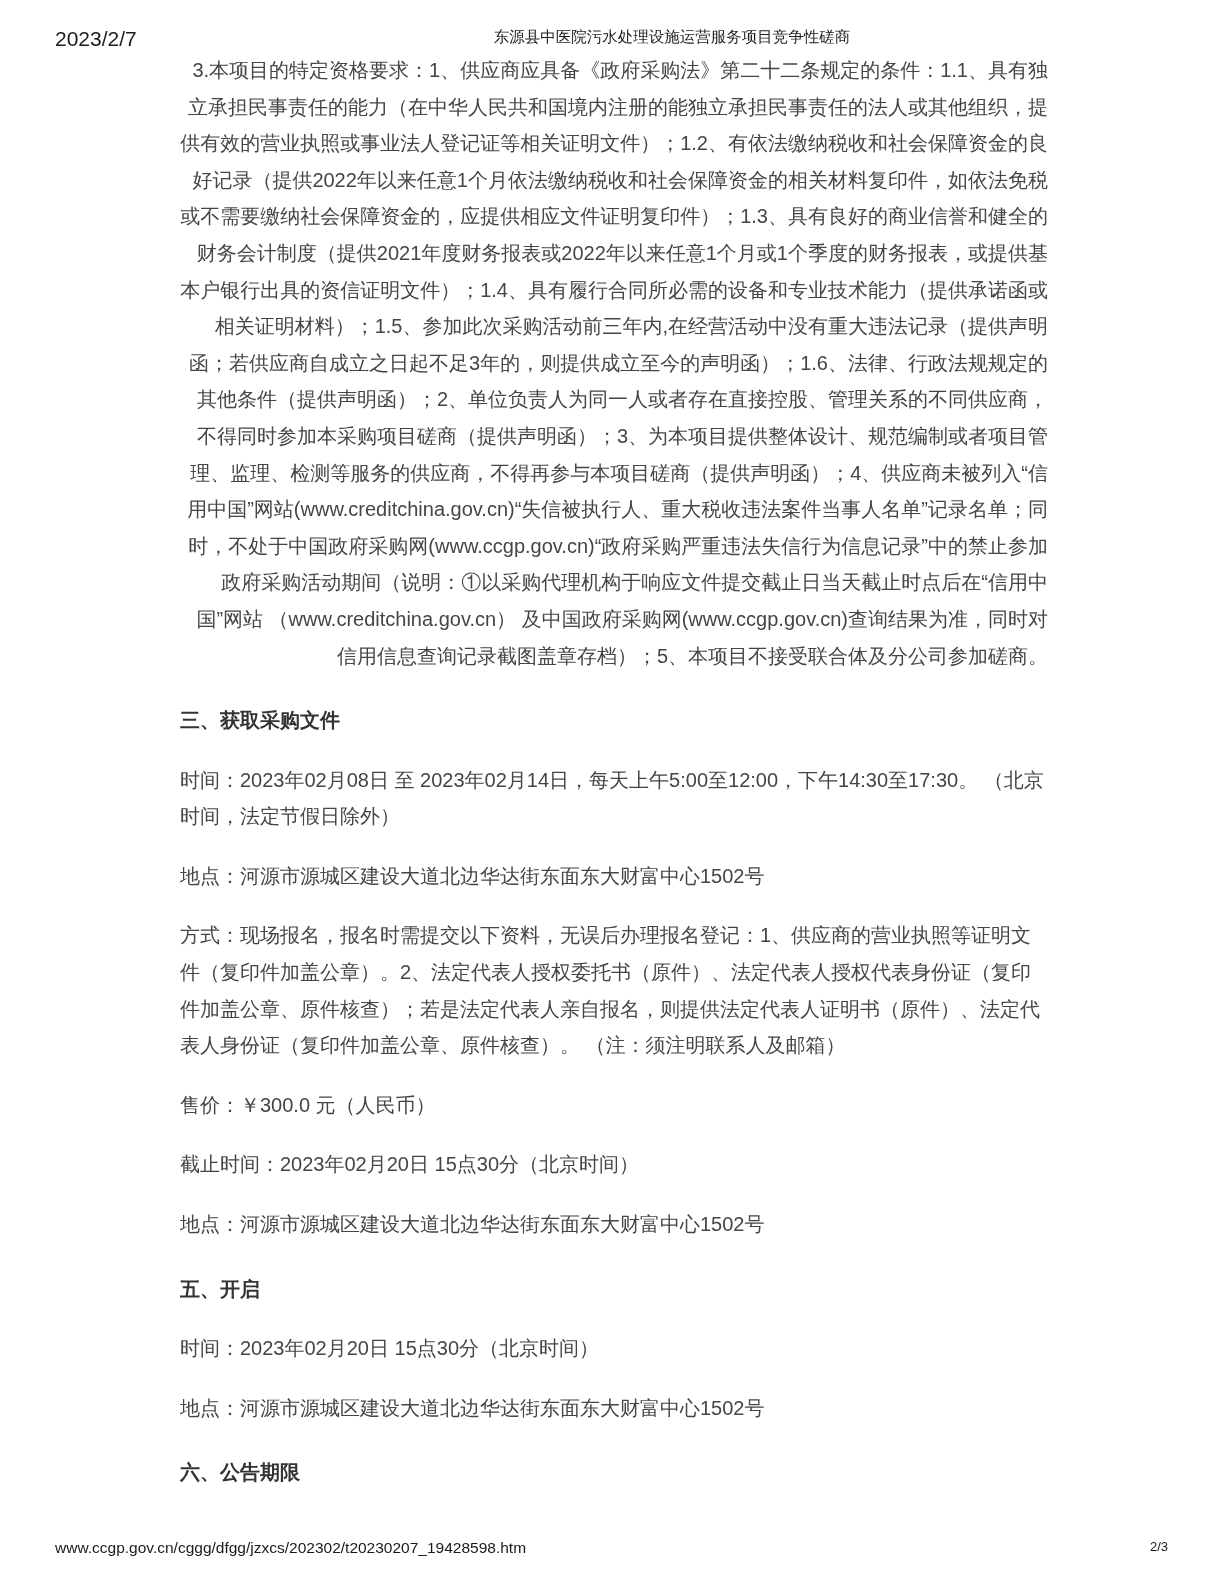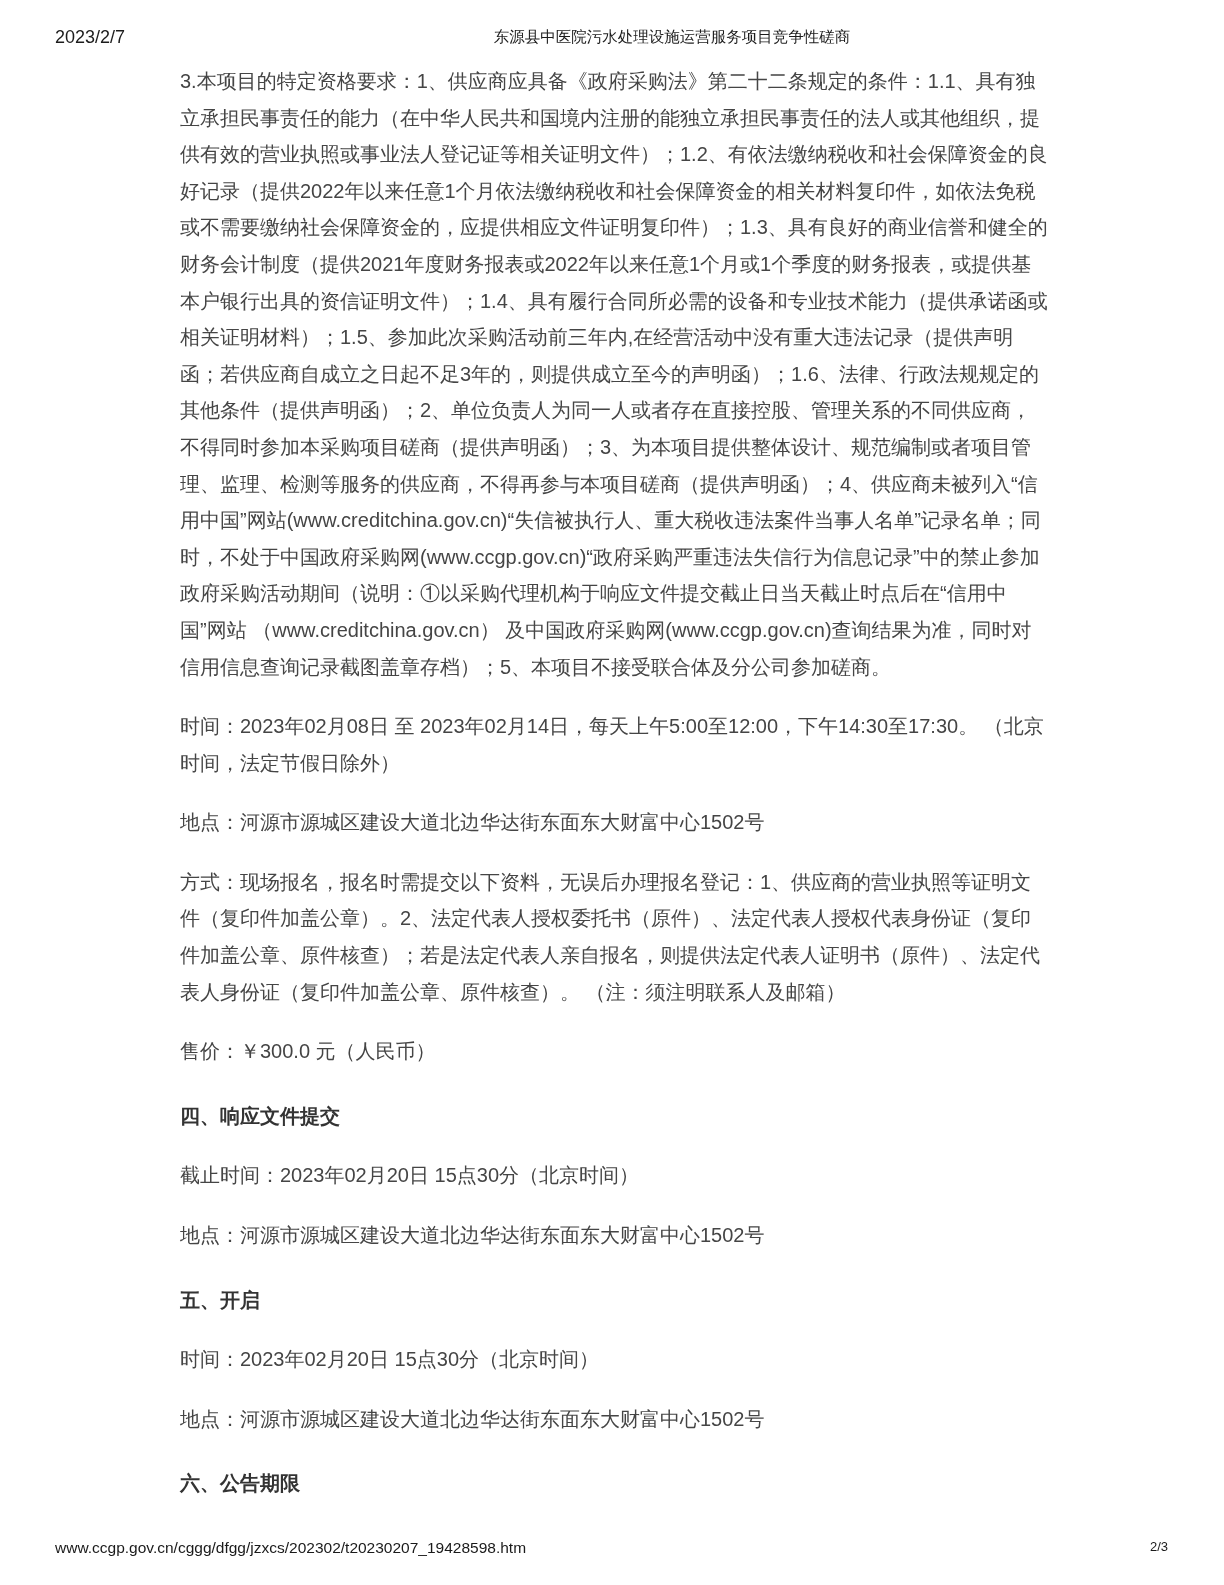--- a/index.html
+++ b/index.html
@@ -9,21 +9,21 @@
     height: 1585px;
     background: #ffffff;
     position: relative;
     font-family: "Liberation Sans", sans-serif;
     overflow: hidden;
   }
   .print-header-date {
     position: absolute;
     left: 55px;
     top: 27px;
-    font-size: 18px;
+    font-size: 21px;
     color: #1c1c1c;
     white-space: nowrap;
   }
   .print-header-title {
     position: absolute;
     top: 27px;
     left: 672px;
     transform: translateX(-50%);
     font-size: 15.5px;
     color: #1c1c1c;
@@ -37,21 +37,22 @@
     width: 868px;
     font-size: 20px;
     line-height: 36.6px;
     color: #454545;
     word-break: normal;
   }
   .doc-content p {
     margin: 23px 0;
   }
   .doc-content p:first-child {
-    margin-top: 11px;
+    margin-top: 0;
+    text-align: right;
   }
   .doc-content h3 {
     margin: 28px 0 21px 0;
     font-size: 20px;
     line-height: 36.6px;
     font-weight: 700;
     color: #333333;
   }
   .print-footer-url {
     position: absolute;
@@ -73,25 +74,25 @@
 </style>
 </head>
 <body>
 
 <div class="print-header-date">2023/2/7</div>
 
 <div class="print-header-title">东源县中医院污水处理设施运营服务项目竞争性磋商</div>
 
 <div class="doc-content" id="doc-content">
     <p>3.本项目的特定资格要求：1、供应商应具备《政府采购法》第二十二条规定的条件：1.1、具有独立承担民事责任的能力（在中华人民共和国境内注册的能独立承担民事责任的法人或其他组织，提供有效的营业执照或事业法人登记证等相关证明文件）；1.2、有依法缴纳税收和社会保障资金的良好记录（提供2022年以来任意1个月依法缴纳税收和社会保障资金的相关材料复印件，如依法免税或不需要缴纳社会保障资金的，应提供相应文件证明复印件）；1.3、具有良好的商业信誉和健全的财务会计制度（提供2021年度财务报表或2022年以来任意1个月或1个季度的财务报表，或提供基本户银行出具的资信证明文件）；1.4、具有履行合同所必需的设备和专业技术能力（提供承诺函或相关证明材料）；1.5、参加此次采购活动前三年内,在经营活动中没有重大违法记录（提供声明函；若供应商自成立之日起不足3年的，则提供成立至今的声明函）；1.6、法律、行政法规规定的其他条件（提供声明函）；2、单位负责人为同一人或者存在直接控股、管理关系的不同供应商，不得同时参加本采购项目磋商（提供声明函）；3、为本项目提供整体设计、规范编制或者项目管理、监理、检测等服务的供应商，不得再参与本项目磋商（提供声明函）；4、供应商未被列入“信用中国”网站(www.creditchina.gov.cn)“失信被执行人、重大税收违法案件当事人名单”记录名单；同时，不处于中国政府采购网(www.ccgp.gov.cn)“政府采购严重违法失信行为信息记录”中的禁止参加政府采购活动期间（说明：①以采购代理机构于响应文件提交截止日当天截止时点后在“信用中国”网站 （www.creditchina.gov.cn） 及中国政府采购网(www.ccgp.gov.cn)查询结果为准，同时对信用信息查询记录截图盖章存档）；5、本项目不接受联合体及分公司参加磋商。</p>
+    <h3>三、获取采购文件</h3>
     <p>时间：2023年02月08日  至 2023年02月14日，每天上午5:00至12:00，下午14:30至17:30。 （北京时间，法定节假日除外）</p>
     <p>地点：河源市源城区建设大道北边华达街东面东大财富中心1502号</p>
     <p>方式：现场报名，报名时需提交以下资料，无误后办理报名登记：1、供应商的营业执照等证明文件（复印件加盖公章）。2、法定代表人授权委托书（原件）、法定代表人授权代表身份证（复印件加盖公章、原件核查）；若是法定代表人亲自报名，则提供法定代表人证明书（原件）、法定代表人身份证（复印件加盖公章、原件核查）。 （注：须注明联系人及邮箱）</p>
     <p>售价：￥300.0 元（人民币）</p>
-    <h3>四、响应文件提交</h3>
     <p>截止时间：2023年02月20日 15点30分（北京时间）</p>
     <p>地点：河源市源城区建设大道北边华达街东面东大财富中心1502号</p>
     <h3>五、开启</h3>
     <p>时间：2023年02月20日 15点30分（北京时间）</p>
     <p>地点：河源市源城区建设大道北边华达街东面东大财富中心1502号</p>
     <h3>六、公告期限</h3>
   </div>
 
 <div class="print-footer-url">www.ccgp.gov.cn/cggg/dfgg/jzxcs/202302/t20230207_19428598.htm</div>
 

